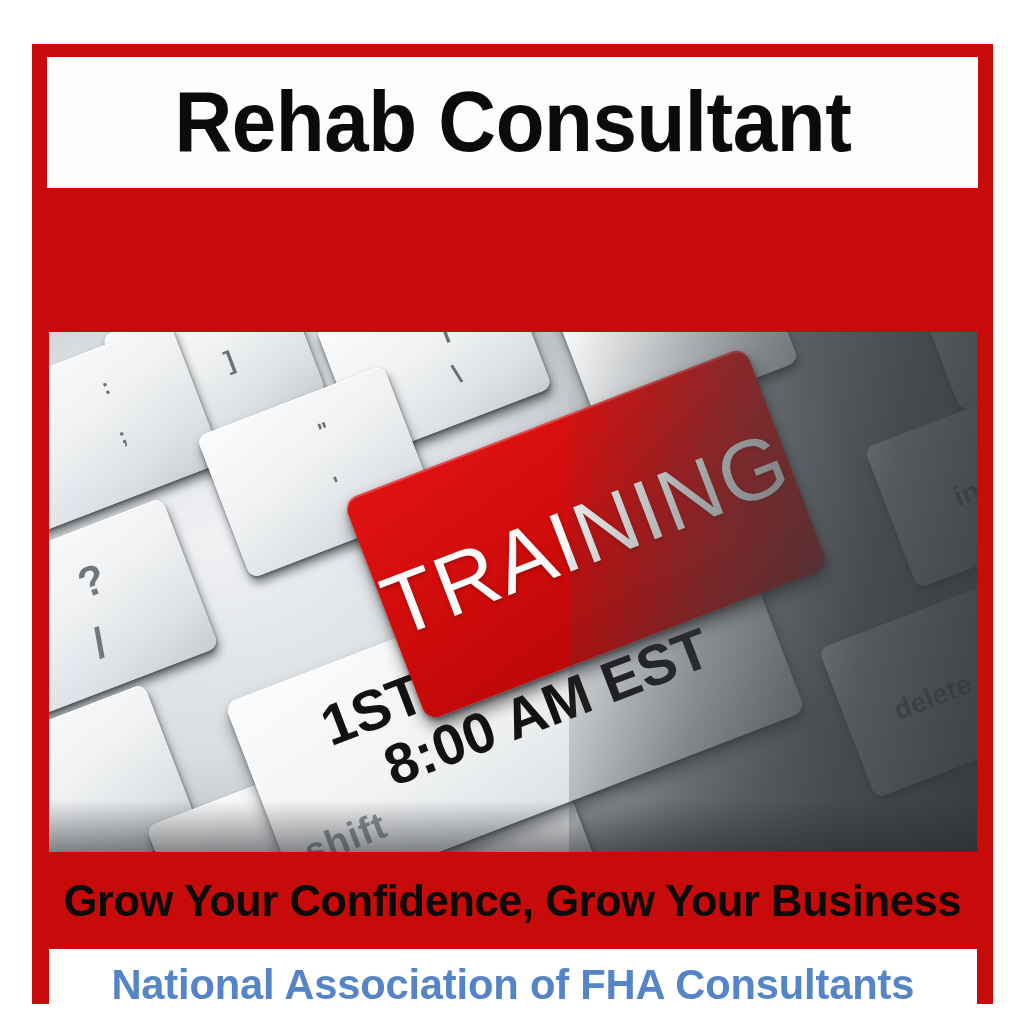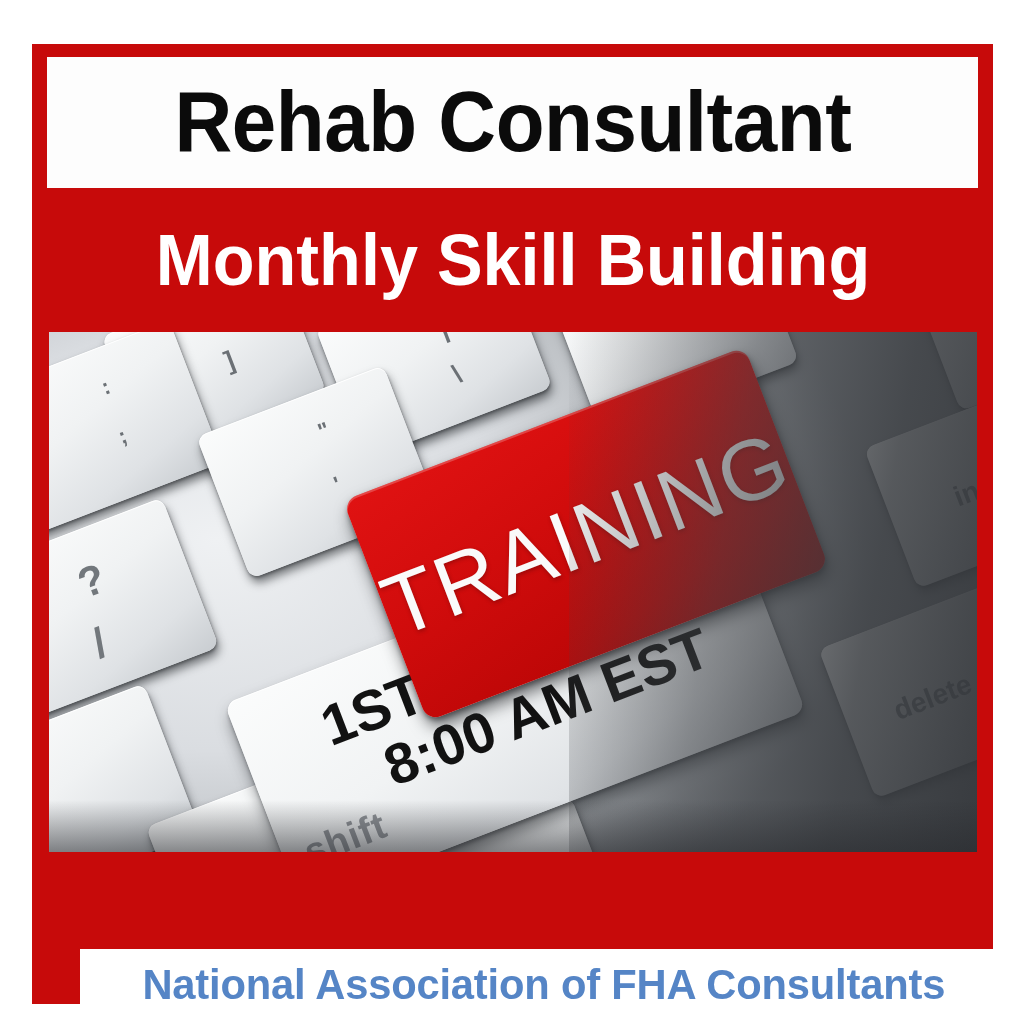--- a/index.html
+++ b/index.html
@@ -206,44 +206,40 @@
     line-height:1;
   }
 
   
   #org-box{
     position:absolute;left:17px;top:905px;
     width:928px;height:70px;
     background:#FFFFFF;
     display:flex;align-items:center;justify-content:center;
     overflow:hidden;
-    margin-left:31px;
   }
   #org-text{
     font-size:43px;
     font-weight:600;
     color:#5585C6;
     letter-spacing:-0.2px;
     transform:scaleX(0.97);
     white-space:nowrap;
     line-height:1;
   }
 </style>
 </head>
 <body>
 
 <div id="poster">
 
   <div id="title-box">
     <div id="title-text">Rehab Consultant</div>
   </div>
 
-  <div id="subtitle-band">
-    <div id="subtitle-text">Monthly Skill Building</div>
-  </div>
 
   <div id="photo">
 
     <div class="key" id="key-topcorner"></div>
 
     <div class="key" id="key-bracket">
       <span class="glyph g1">]</span>
     </div>
 
     <div class="key" id="key-backslash">
@@ -289,18 +285,21 @@
     </div>
 
     <div id="key-training">
       <div id="training-label">TRAINING</div>
     </div>
 
     <div id="photo-dark"></div>
     <div id="photo-botshadow"></div>
   </div>
 
+  <div id="tagline-band">
+    <div id="tagline-text">Grow Your Confidence, Grow Your Business</div>
+  </div>
 
   <div id="org-box">
     <div id="org-text">National Association of FHA Consultants</div>
   </div>
 
 </div>
 
 </body></html>

